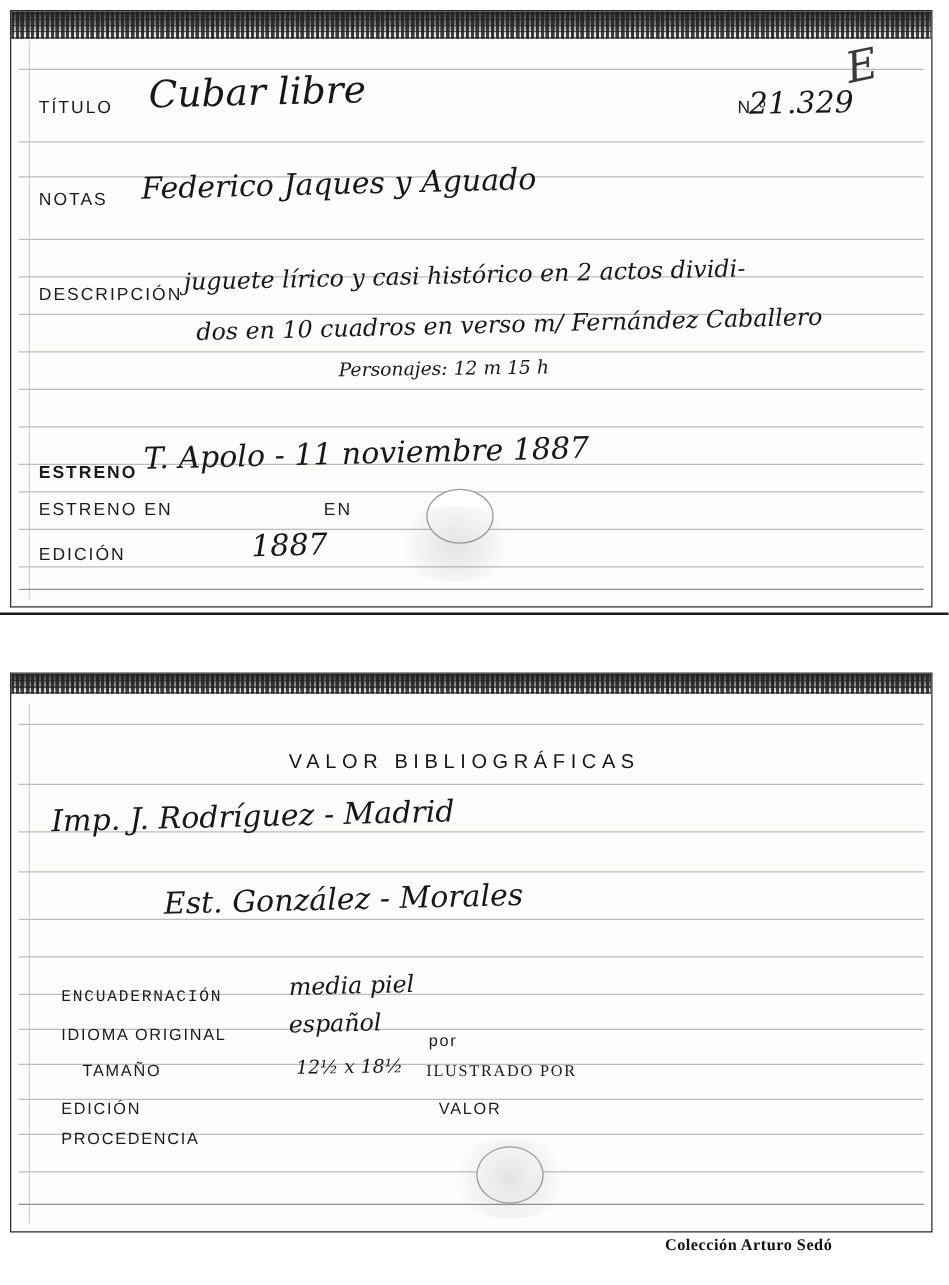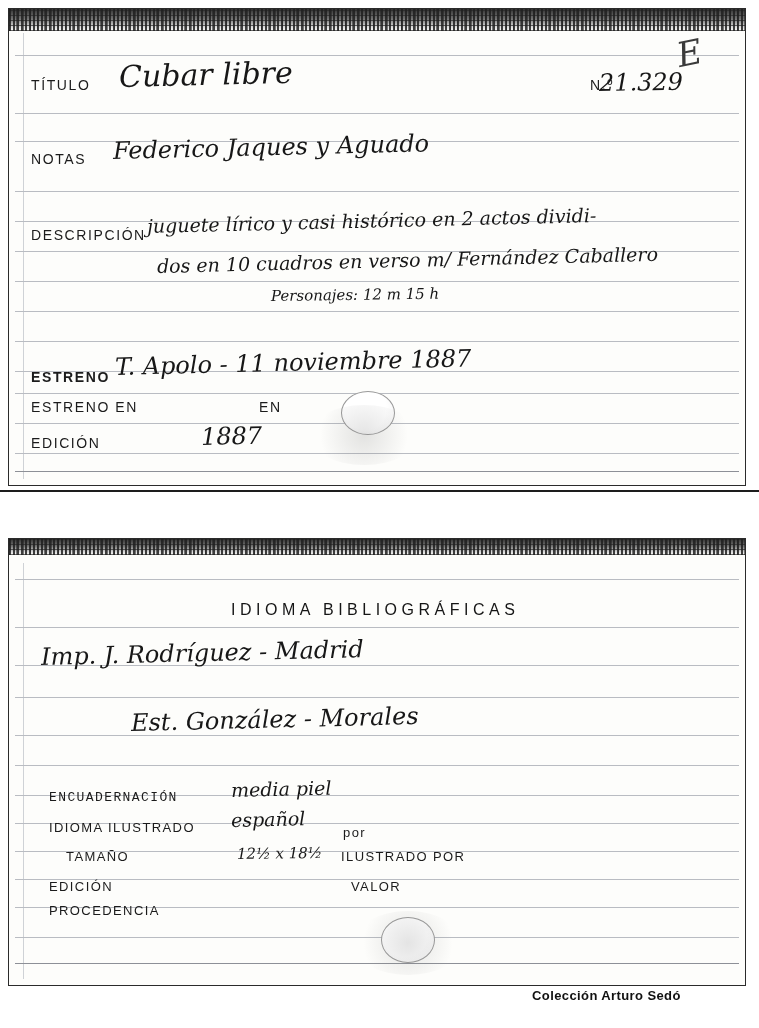--- a/index.html
+++ b/index.html
@@ -109,21 +109,21 @@
   }
   .smudge {
     position: absolute;
     border-radius: 50%;
     background: radial-gradient(circle, rgba(120,120,120,.20) 0%, rgba(255,255,255,0) 70%);
   }
 
   
   .credit {
     position: absolute;
-    font-family: Liberation Sans, sans-serif;
+    font-family: Liberation Serif, serif;
     font-size: 13px;
     font-weight: bold;
     letter-spacing: .4px;
     color: #111;
   }
 
   
   .v-edge {
     position: absolute;
     top: 24px;
@@ -206,35 +206,35 @@
   <div class="rule" style="top:196px;"></div>
   <div class="rule" style="top:226px;"></div>
   <div class="rule" style="top:256px;"></div>
   <div class="rule" style="top:284px;"></div>
   <div class="rule" style="top:312px;"></div>
   <div class="rule" style="top:340px;"></div>
   <div class="rule" style="top:368px;"></div>
   <div class="rule" style="top:398px;"></div>
   <div class="rule dark" style="top:424px;"></div>
 
-  <div class="notas-heading" style="left:222px; top:62px;">IDIOMA  BIBLIOGRÁFICAS</div>
+  <div class="notas-heading" style="left:222px; top:62px;">VALOR  BIBLIOGRÁFICAS</div>
 
   <div class="hand h-lg rot-2" style="left:32px; top:104px;">Imp. J. Rodríguez - Madrid</div>
   <div class="hand h-lg rot-2" style="left:122px; top:170px;">Est. González - Morales</div>
 
   <div class="label sm" style="left:40px; top:251px;font-family:Liberation Mono, monospace;">ENCUADERNACIÓN</div>
   <div class="hand h-md rot-2" style="left:222px; top:240px;">media piel</div>
 
-  <div class="label sm" style="left:40px; top:281px;">IDIOMA ILUSTRADO</div>
+  <div class="label sm" style="left:40px; top:281px;">IDIOMA ORIGINAL</div>
   <div class="hand h-md rot-2" style="left:222px; top:270px;">español</div>
   <div class="label sm" style="left:334px; top:286px;">por</div>
 
   <div class="label sm" style="left:57px; top:310px;">TAMAÑO</div>
   <div class="hand h-sm rot-4" style="left:228px; top:306px;">12½ x 18½</div>
-  <div class="label sm" style="left:332px; top:310px;">ILUSTRADO POR</div>
+  <div class="label sm" style="left:332px; top:310px;font-family:Liberation Serif, serif;">ILUSTRADO POR</div>
 
   <div class="label sm" style="left:40px; top:340px;">EDICIÓN</div>
   <div class="label sm" style="left:342px; top:340px;">VALOR</div>
 
   <div class="label sm" style="left:40px; top:364px;">PROCEDENCIA</div>
 
   <div class="hole" style="left:372px; top:378px; width:52px; height:44px;"></div>
   <div class="smudge" style="left:344px; top:372px; width:110px; height:64px;"></div>
 </div>
 

